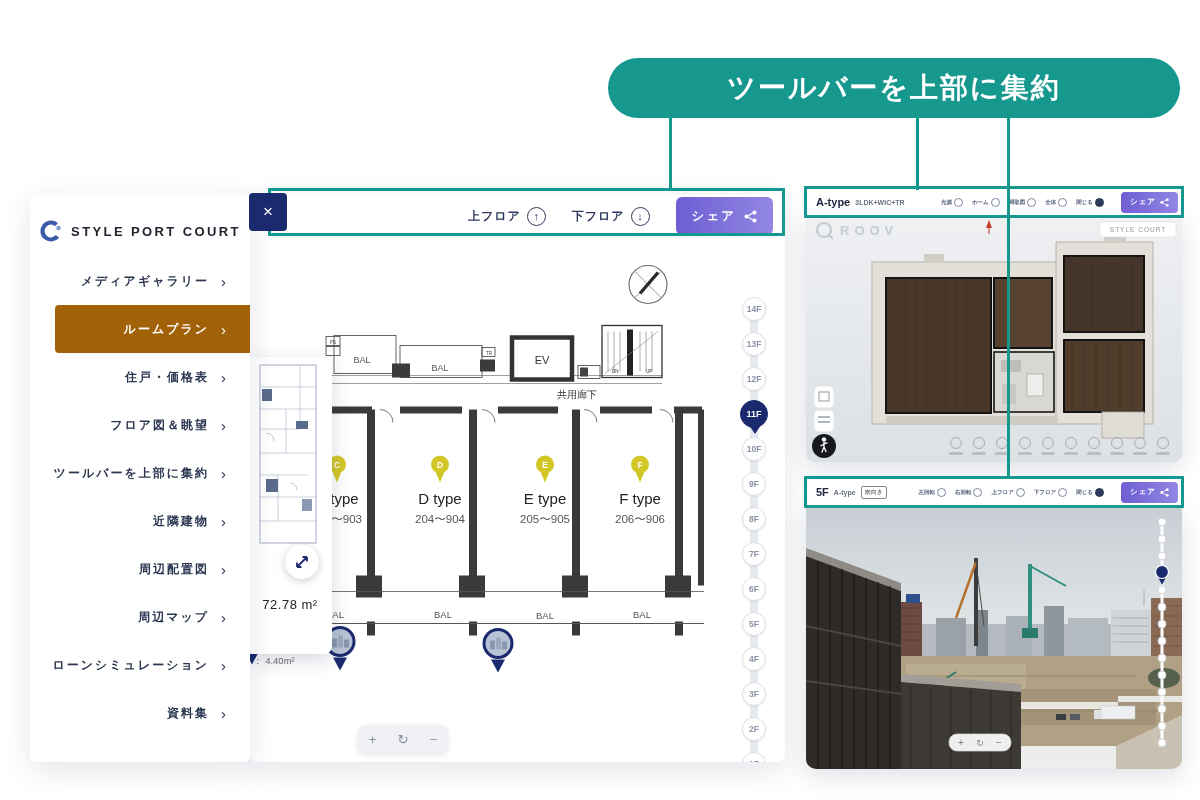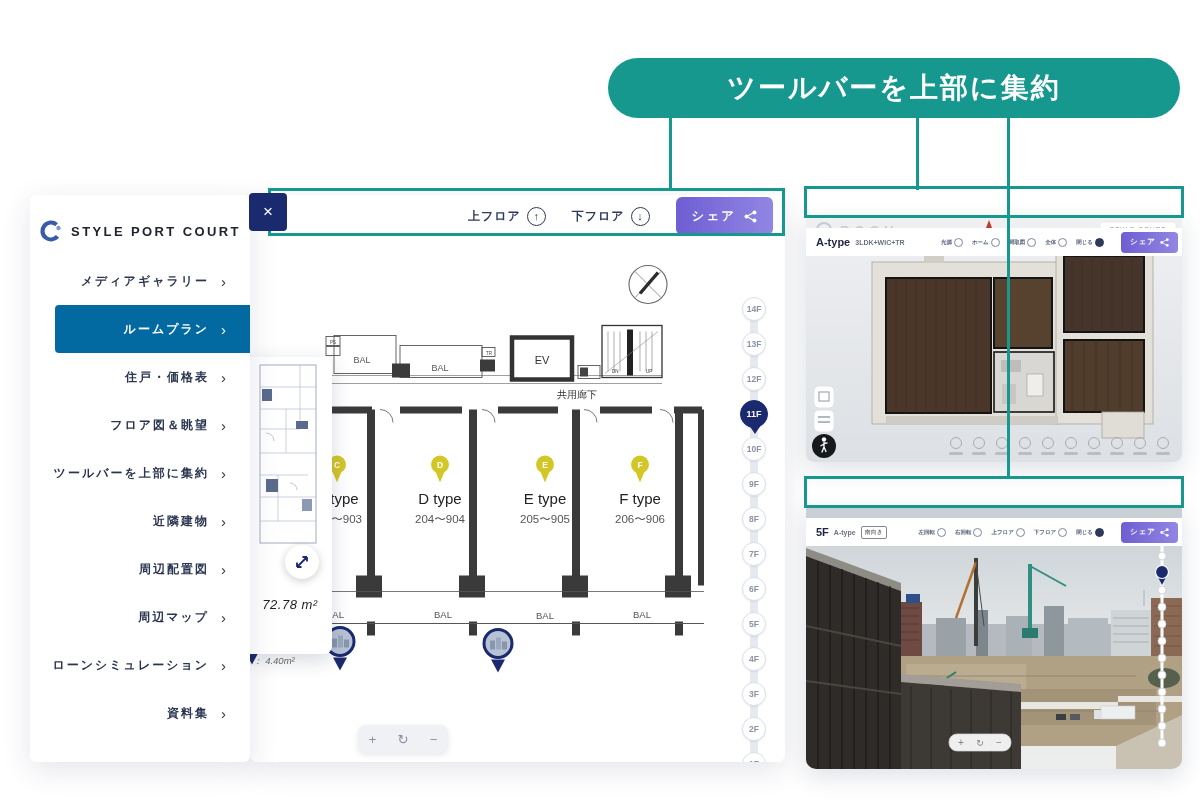--- a/index.html
+++ b/index.html
@@ -23,21 +23,21 @@
   
   .sidebar{left:30px;top:195px;width:220px;height:567px;background:#fff;border-radius:6px;
            box-shadow:0 8px 30px rgba(30,40,80,.12);z-index:10;}
   .logo{position:absolute;left:0;top:24px;width:100%;display:flex;align-items:center;justify-content:center;gap:8px;text-align:center;}
   .logo-text{font-size:13px;font-weight:700;letter-spacing:2.4px;color:#20242e;}
   .menu{position:absolute;top:62px;left:0;width:100%;}
   .mi{position:relative;height:48px;display:flex;align-items:center;justify-content:flex-end;
       padding-right:24px;cursor:pointer;}
   .mi-label{font-size:12px;font-weight:700;letter-spacing:2px;color:#2a3550;}
   .mi-ch{font-size:15px;color:#2a3550;margin-left:12px;line-height:1;}
-  .mi.active{background:#0369a1;margin-left:25px;padding-right:24px;border-radius:4px 0 0 4px;}
+  .mi.active{background:#a16207;margin-left:25px;padding-right:24px;border-radius:4px 0 0 4px;}
   .mi.active .mi-label,.mi.active .mi-ch{color:#fff;}
 
   
   .maincard{left:250px;top:195px;width:535px;height:567px;background:#fff;border-radius:8px;
             box-shadow:0 8px 30px rgba(30,40,80,.12);z-index:5;overflow:hidden;}
   .mtoolbar{position:absolute;left:0;top:0;width:100%;height:42px;background:#fff;
             display:flex;align-items:center;justify-content:flex-end;gap:26px;padding-right:12px;}
   .fbtn{display:flex;align-items:center;gap:6px;cursor:pointer;}
   .fbtn-label{font-size:12px;font-weight:600;letter-spacing:1px;color:#2e3a5c;}
   .circ-ic{width:19px;height:19px;border:1.6px solid #2e3a5c;border-radius:50%;
@@ -55,33 +55,33 @@
   .fsel:before{content:"";position:absolute;left:14px;top:12px;width:8px;height:456px;background:#e6e9f0;border-radius:4px;}
   .fnode{position:absolute;left:6px;width:24px;height:24px;border-radius:50%;background:#fff;
          border:1px solid #dadfe8;color:#8a93a6;font-size:8.5px;font-weight:600;
          display:flex;align-items:center;justify-content:center;cursor:pointer;box-shadow:0 1px 2px rgba(0,0,0,.08);text-align:center;}
   .fnode.active{width:28px;height:28px;left:4px;background:#1b2a6e;border-color:#1b2a6e;color:#fff;font-size:9px;}
   .fnode.active:after{content:"";position:absolute;left:8px;bottom:-7px;border-left:6px solid transparent;
          border-right:6px solid transparent;border-top:9px solid #1b2a6e;}
 
   
   .thumb{position:absolute;left:-2px;top:120px;width:84px;height:297px;background:#fff;border-radius:0 8px 8px 0;
-         box-shadow:0 6px 20px rgba(30,40,80,.18);z-index:7;font-style:italic;}
+         box-shadow:0 6px 20px rgba(30,40,80,.18);z-index:7;}
   .expandbtn{position:absolute;left:37px;top:188px;width:34px;height:34px;border-radius:50%;background:#fff;
          box-shadow:0 2px 8px rgba(0,0,0,.2);display:flex;align-items:center;justify-content:center;cursor:pointer;}
   .tarea{position:absolute;left:0;top:240px;width:100%;text-align:center;font-size:13px;color:#222;letter-spacing:.5px;}
   .tsub{position:absolute;left:5px;top:282px;font-size:9.5px;color:#666;margin-top:16px;}
 
   
   .zoompill{position:absolute;left:108px;top:488px;width:90px;height:28px;background:#f0f1f5;border-radius:8px;
             box-shadow:0 2px 6px rgba(0,0,0,.1);display:flex;align-items:center;justify-content:space-around;z-index:6;}
   .zoompill span{font-size:13px;color:#8a90a0;cursor:pointer;line-height:1;}
 
   
-  .ptoolbar{background:#fff;display:flex;align-items:center;padding:0 4px 0 10px;z-index:20;margin-top:40px;}
+  .ptoolbar{background:#fff;display:flex;align-items:center;padding:0 4px 0 10px;z-index:20;}
   .pA-tb{left:806px;top:188px;width:376px;height:28px;}
   .pB-tb{left:806px;top:478px;width:376px;height:28px;}
   .pt-title{font-size:11px;font-weight:800;color:#1d2540;}
   .pt-sub{font-size:7px;color:#6a7380;margin-left:5px;font-weight:600;}
   .pt-badge{font-size:6px;color:#444;border:1px solid #888;border-radius:2px;padding:1px 3px;margin-left:5px;}
   .pt-tools{margin-left:auto;display:flex;align-items:center;gap:9px;}
   .ttool{display:flex;align-items:center;gap:2px;cursor:pointer;}
   .ttool-label{font-size:5.5px;color:#55607a;font-weight:600;}
   .ttool-ic{width:9px;height:9px;border:1px solid #7c86a0;border-radius:50%;}
   .ttool-ic.dark{background:#2e3a5c;border-color:#2e3a5c;}

